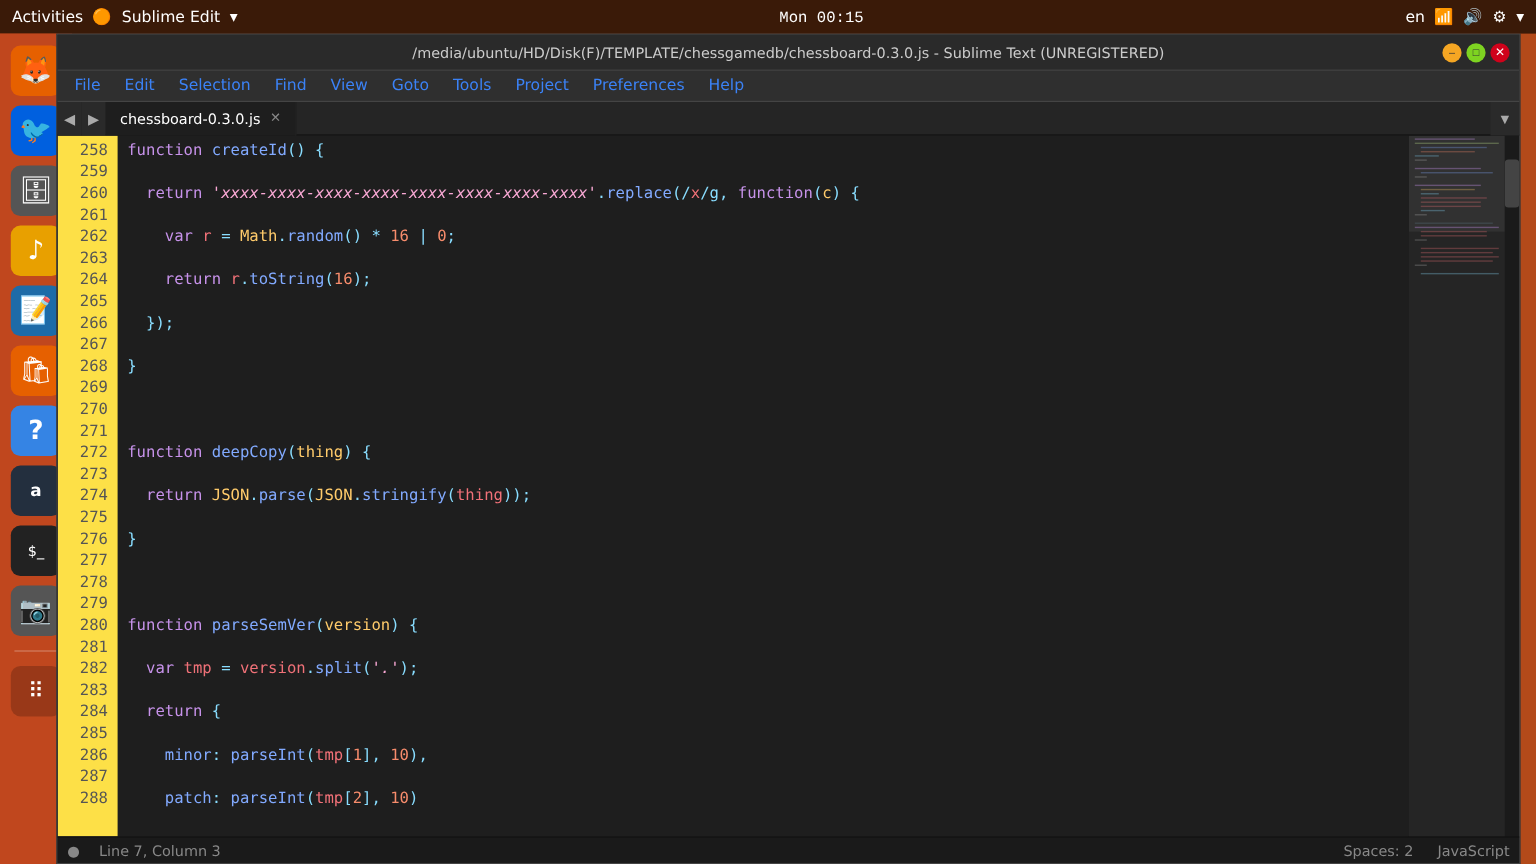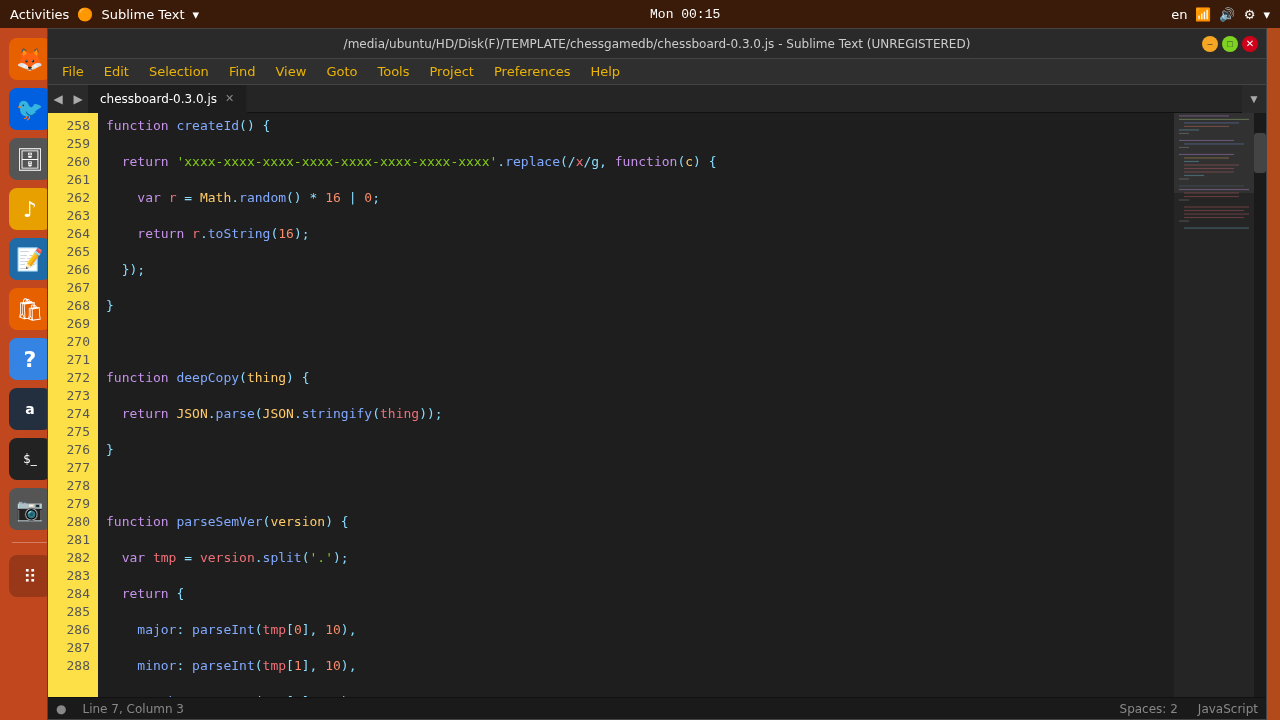--- a/index.html
+++ b/index.html
@@ -139,21 +139,21 @@
     #menu-bar {
       height: 26px;
       background: #2f2f2f;
       display: flex;
       align-items: center;
       padding: 0 4px;
       border-bottom: 1px solid #444;
     }
     .menu-item {
       padding: 2px 10px;
-      color: #eab308;
+      color: #3b82f6;
       font-size: 13px;
       cursor: pointer;
       border-radius: 3px;
     }
 
     
     #tab-bar {
       height: 28px;
       background: #252525;
       display: flex;
@@ -243,21 +243,21 @@
       padding: 4px 0;
       color: #d4d4d4;
       white-space: pre;
       overflow: hidden;
     }
     .line { display: block; padding: 0 8px; min-height: 18px; }
 
     
     .kw { color: #c792ea; } 
     .fn { color: #82aaff; } 
-    .str { color: #84cc16; } 
+    .str { color: #f9a8d4; font-style: italic; } 
     .num { color: #f78c6c; } 
     .param { color: #ffcb6b; } 
     .op { color: #89ddff; } 
     .builtin { color: #ffcb6b; } 
     .prop { color: #82aaff; }
     .punc { color: #89ddff; }
     .var-color { color: #f07178; }
 
     
     #minimap {
@@ -313,21 +313,21 @@
       gap: 20px;
     }
   </style>
 </head>
 <body>
 
 <div id="system-bar">
   <div id="system-bar-left">
     <span style="cursor:pointer;">Activities</span>
     <span style="color:#f90;">🟠</span>
-    <span style="cursor:pointer;">Sublime Text</span>
+    <span style="cursor:pointer;">Sublime Edit</span>
     <span>▾</span>
   </div>
   <div id="system-bar-center">
     <span>Mon 00:15</span>
   </div>
   <div id="system-bar-right">
     <span>en</span>
     <span>📶</span>
     <span>🔊</span>
     <span>⚙</span>
@@ -428,21 +428,20 @@
 <span class="line">  <span class="punc">});</span></span>
 <span class="line"><span class="punc">}</span></span>
 <span class="line"></span>
 <span class="line"><span class="kw">function</span> <span class="fn">deepCopy</span><span class="punc">(</span><span class="param">thing</span><span class="punc">) {</span></span>
 <span class="line">  <span class="kw">return</span> <span class="builtin">JSON</span><span class="punc">.</span><span class="fn">parse</span><span class="punc">(</span><span class="builtin">JSON</span><span class="punc">.</span><span class="fn">stringify</span><span class="punc">(</span><span class="var-color">thing</span><span class="punc">));</span></span>
 <span class="line"><span class="punc">}</span></span>
 <span class="line"></span>
 <span class="line"><span class="kw">function</span> <span class="fn">parseSemVer</span><span class="punc">(</span><span class="param">version</span><span class="punc">) {</span></span>
 <span class="line">  <span class="kw">var</span> <span class="var-color">tmp</span> <span class="op">=</span> <span class="var-color">version</span><span class="punc">.</span><span class="fn">split</span><span class="punc">(</span><span class="str">'.'</span><span class="punc">);</span></span>
 <span class="line">  <span class="kw">return</span> <span class="punc">{</span></span>
-<span class="line">    <span class="prop">major</span><span class="punc">:</span> <span class="fn">parseInt</span><span class="punc">(</span><span class="var-color">tmp</span><span class="punc">[</span><span class="num">0</span><span class="punc">],</span> <span class="num">10</span><span class="punc">),</span></span>
 <span class="line">    <span class="prop">minor</span><span class="punc">:</span> <span class="fn">parseInt</span><span class="punc">(</span><span class="var-color">tmp</span><span class="punc">[</span><span class="num">1</span><span class="punc">],</span> <span class="num">10</span><span class="punc">),</span></span>
 <span class="line">    <span class="prop">patch</span><span class="punc">:</span> <span class="fn">parseInt</span><span class="punc">(</span><span class="var-color">tmp</span><span class="punc">[</span><span class="num">2</span><span class="punc">],</span> <span class="num">10</span><span class="punc">)</span></span>
 
 
 
 
 
 
 
 

